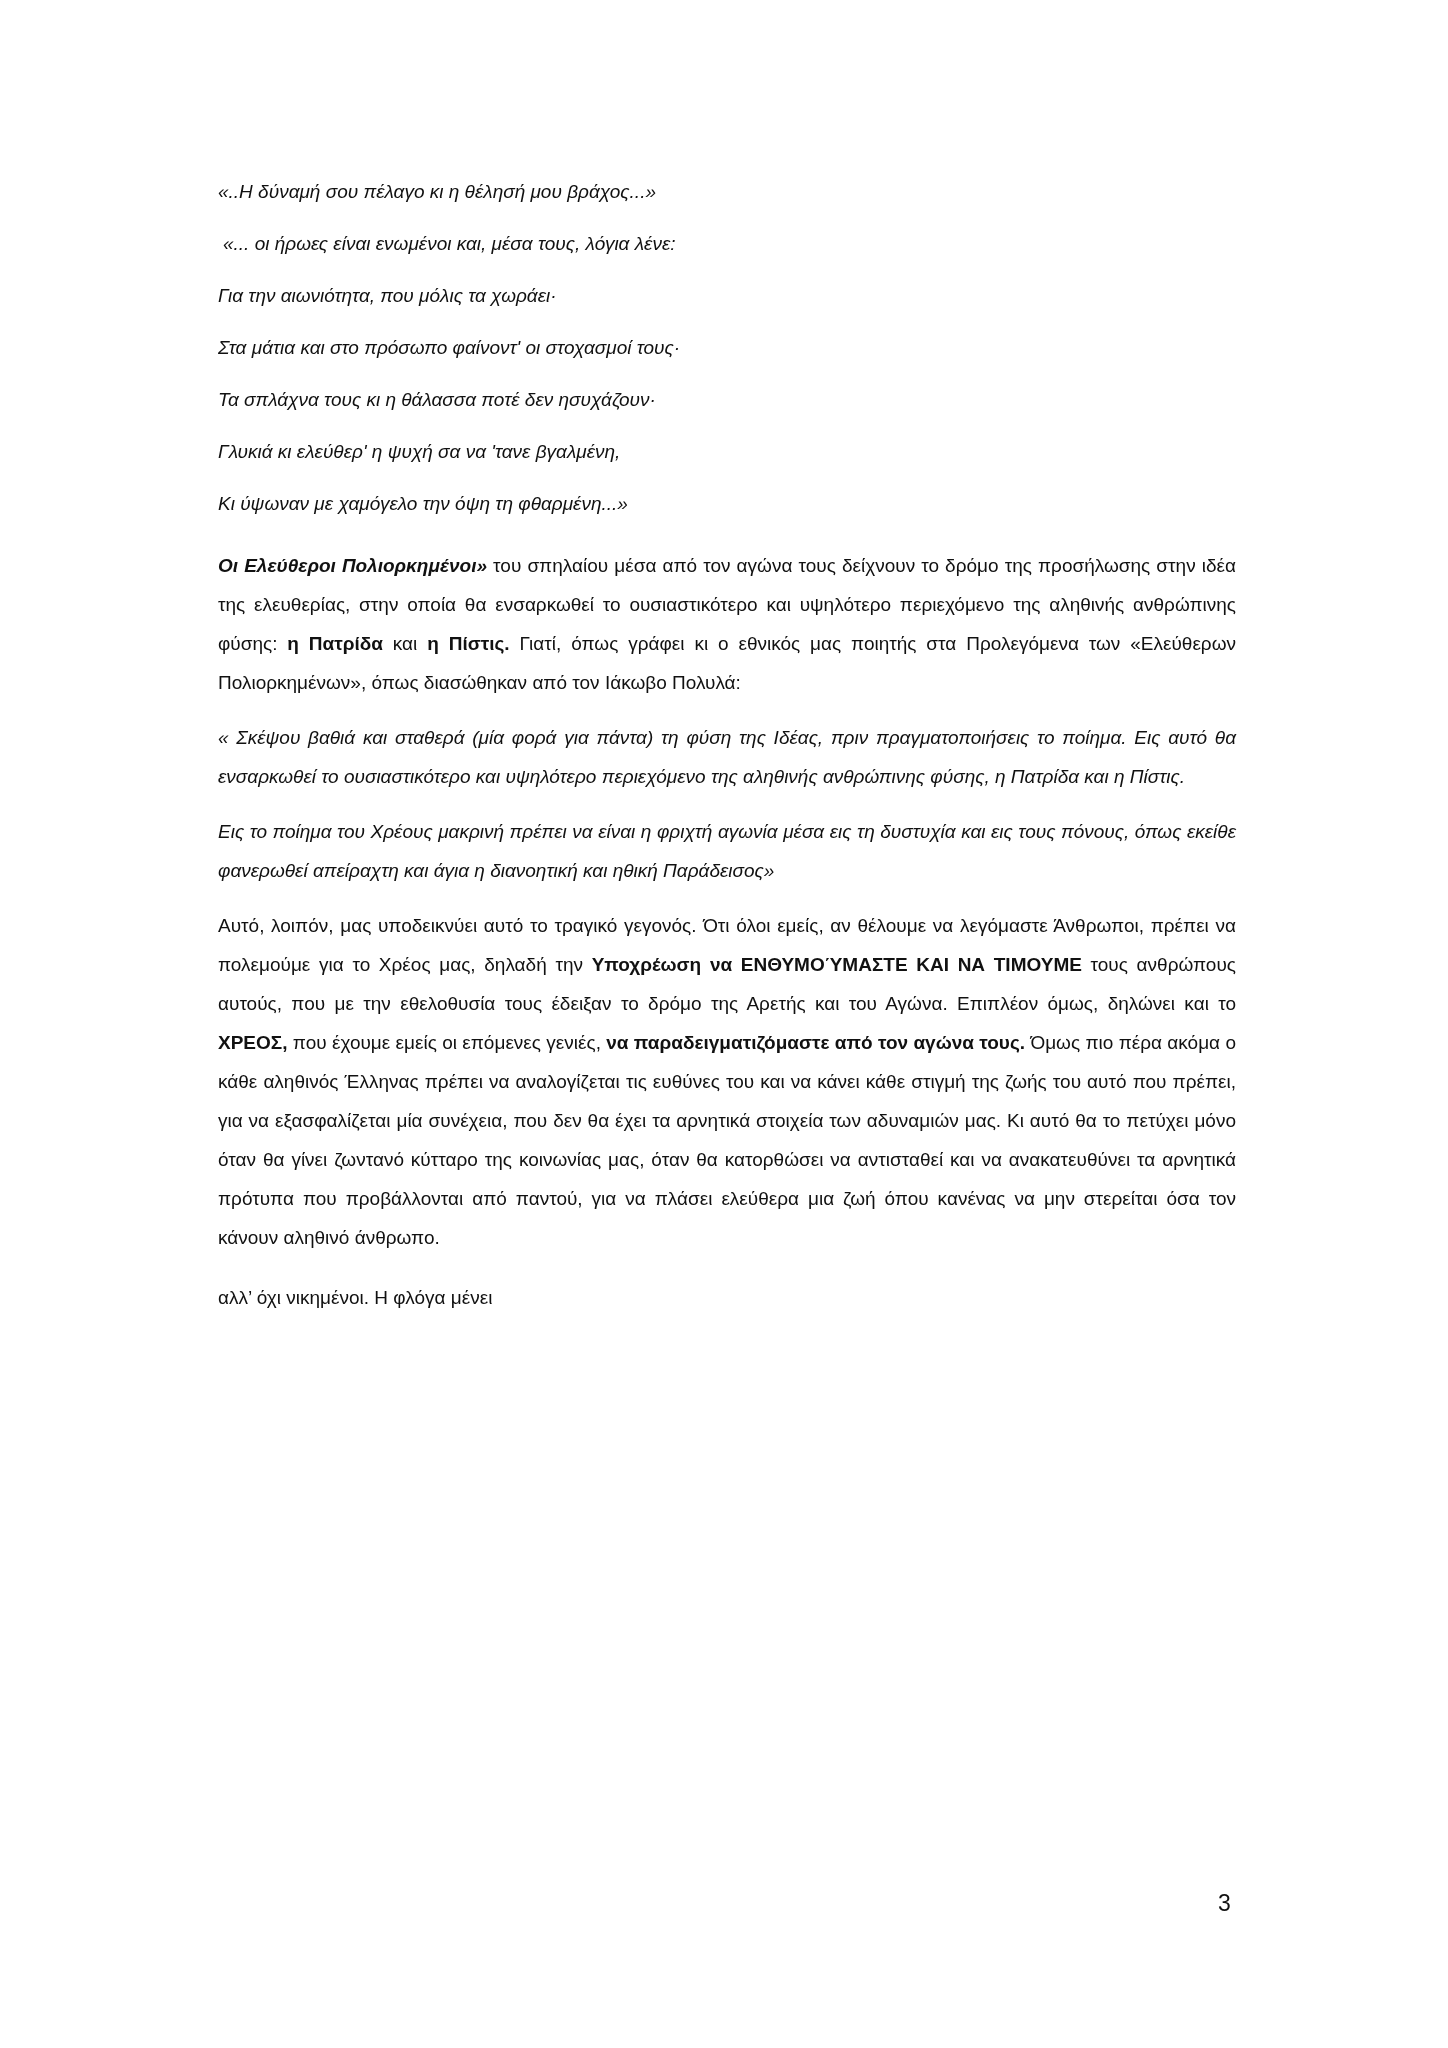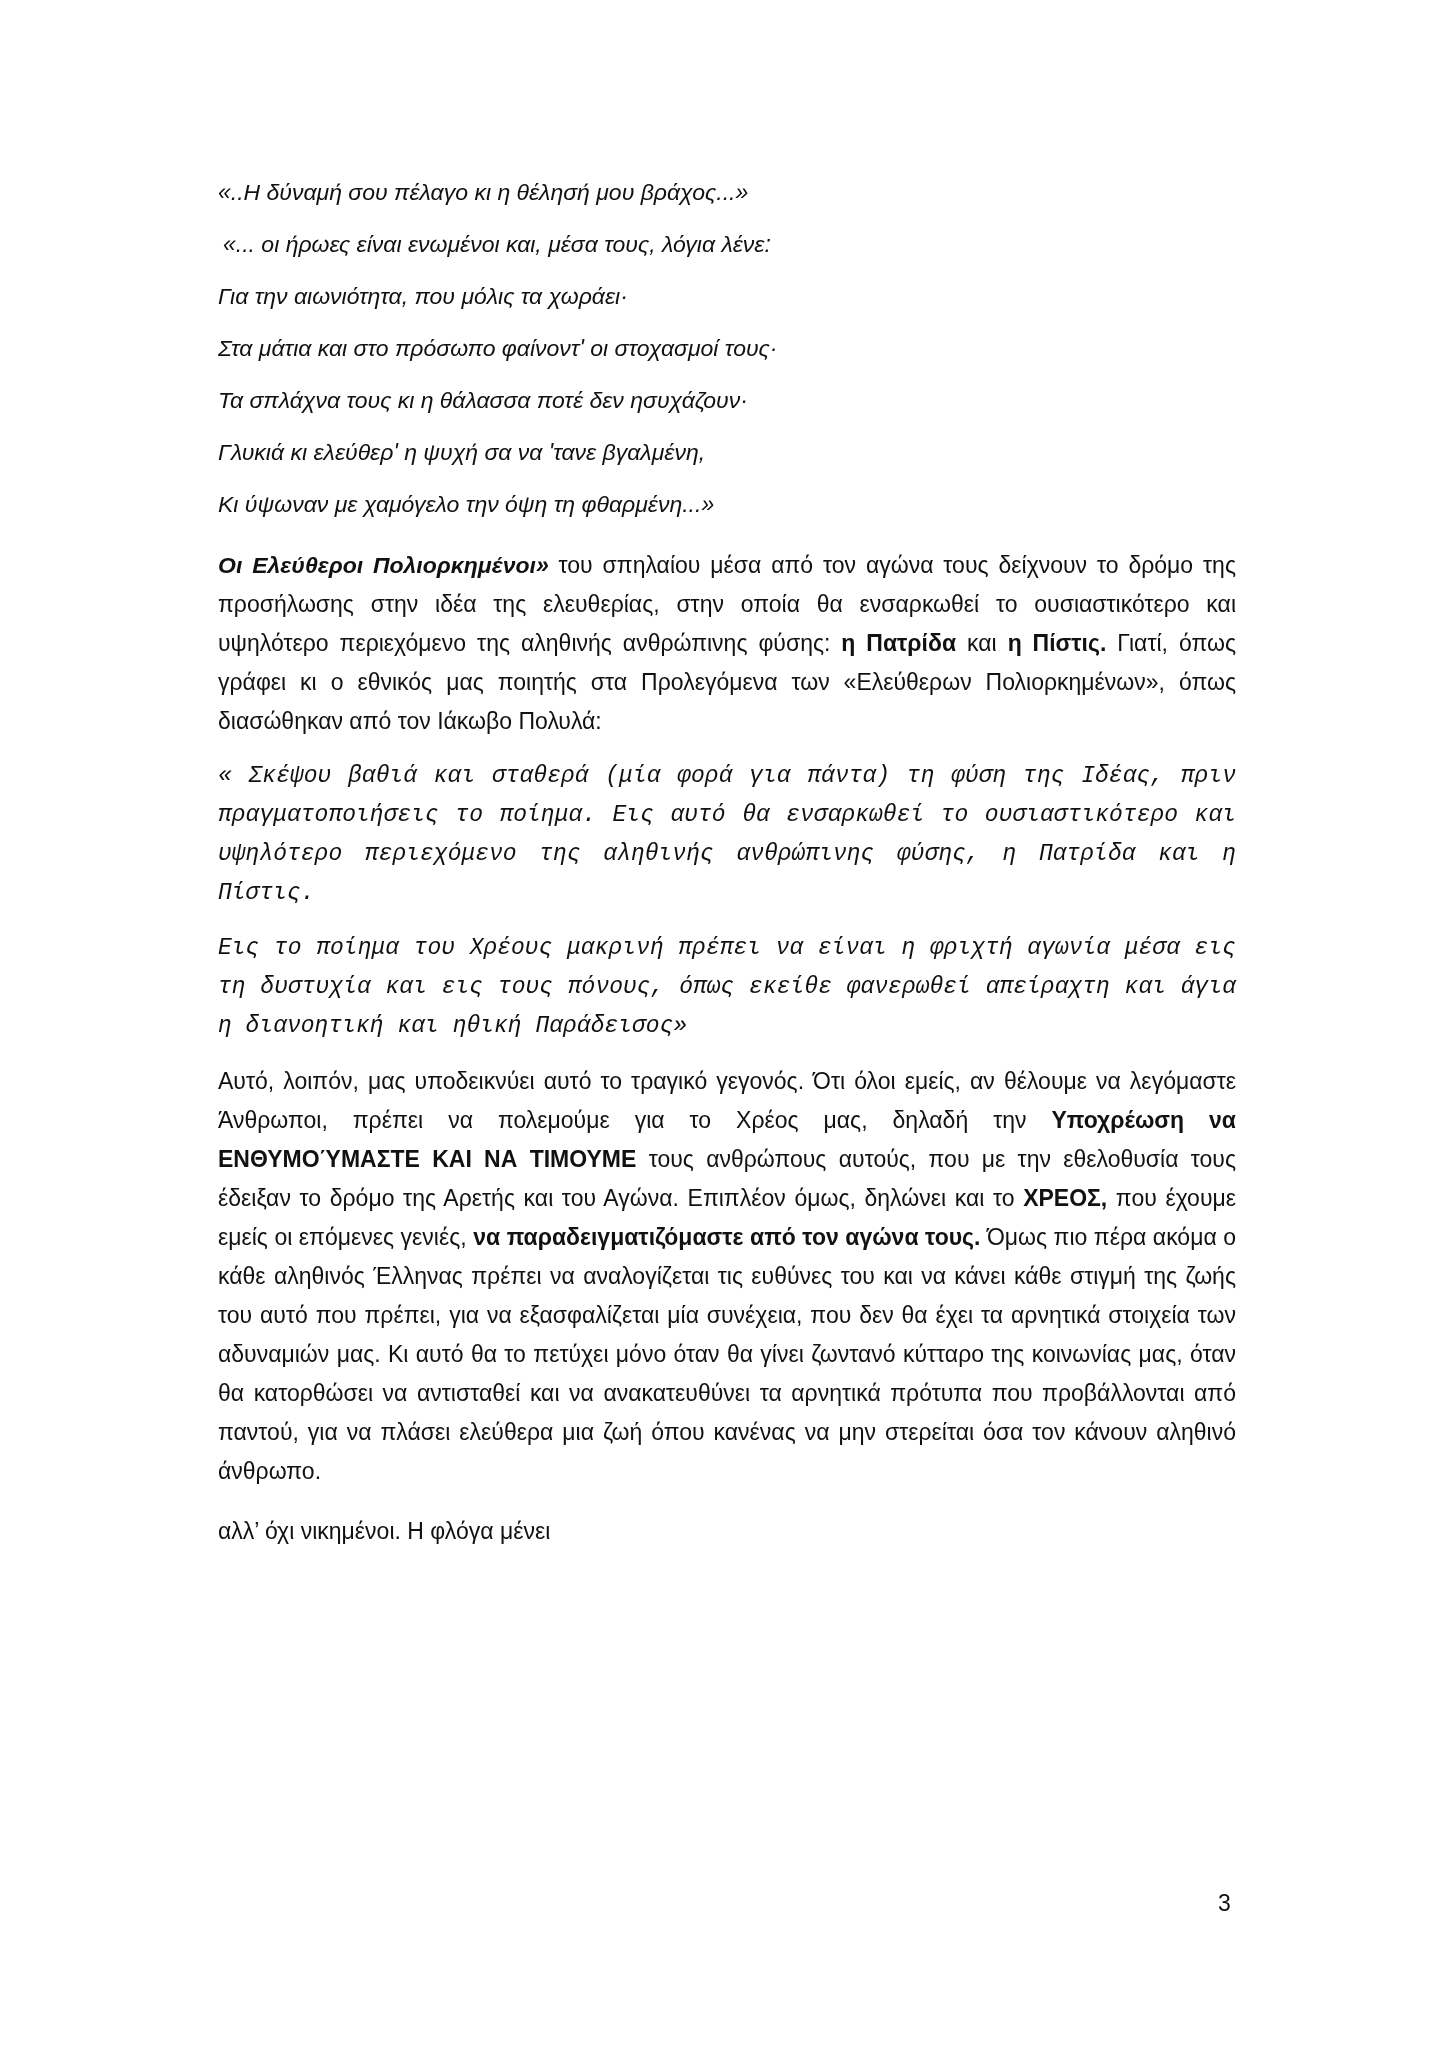--- a/index.html
+++ b/index.html
@@ -20,37 +20,37 @@
       left: 0; top: 0;
       width: 1448px;
       height: 2048px;
       background: #ffffff;
     }
     .content {
       position: absolute;
       left: 218px;
       top: 166px;
       width: 1018px;
-      font-size: 23px;
+      font-size: 19px;
       line-height: 39px;
     }
     .verse {
       margin: 0;
       font-style: italic;
       height: 52px;
       line-height: 52px;
       white-space: nowrap;
     }
     .verse.indent { padding-left: 5px; }
     .para {
       margin: 16px 0 14px 0;
       text-align: justify;
       text-align-last: left;
     }
-    .para.italic { font-style: italic; font-family: Liberation Mono, monospace; }
+    .para.italic { font-style: italic; }
     .b { font-weight: bold; }
     .bi { font-weight: bold; font-style: italic; }
     .poem2 .line {
       margin: 0;
       height: 53px;
       line-height: 53px;
       white-space: nowrap;
     }
     .page-number {
       position: absolute;

